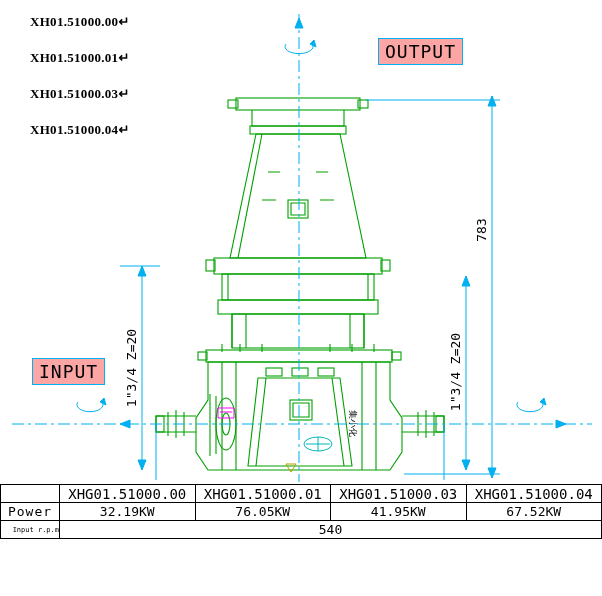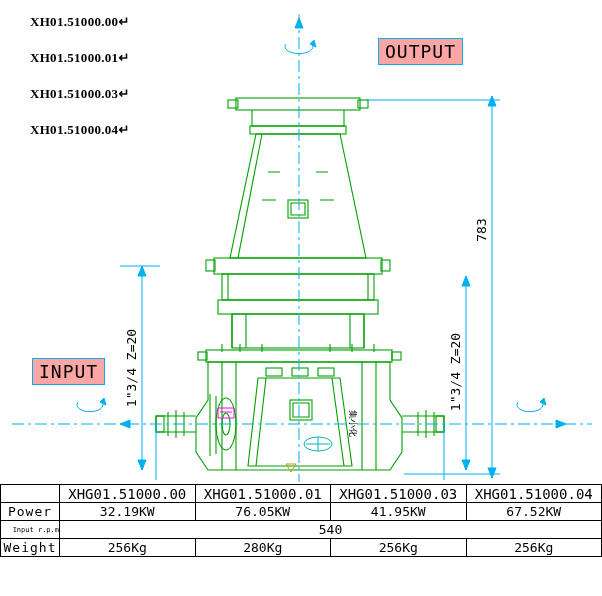--- a/index.html
+++ b/index.html
@@ -166,22 +166,15 @@
       <td class="rowhead">Power</td>
       <td>32.19KW</td>
       <td>76.05KW</td>
       <td>41.95KW</td>
       <td>67.52KW</td>
     </tr>
     <tr>
       <td class="rowhead small">Input r.p.m</td>
       <td colspan="4">540</td>
     </tr>
-    <tr>
-      <td class="rowhead">Weight</td>
-      <td>256Kg</td>
-      <td>280Kg</td>
-      <td>256Kg</td>
-      <td>256Kg</td>
-    </tr>
   </tbody>
     </table>
 </div>
 
 </body></html>

